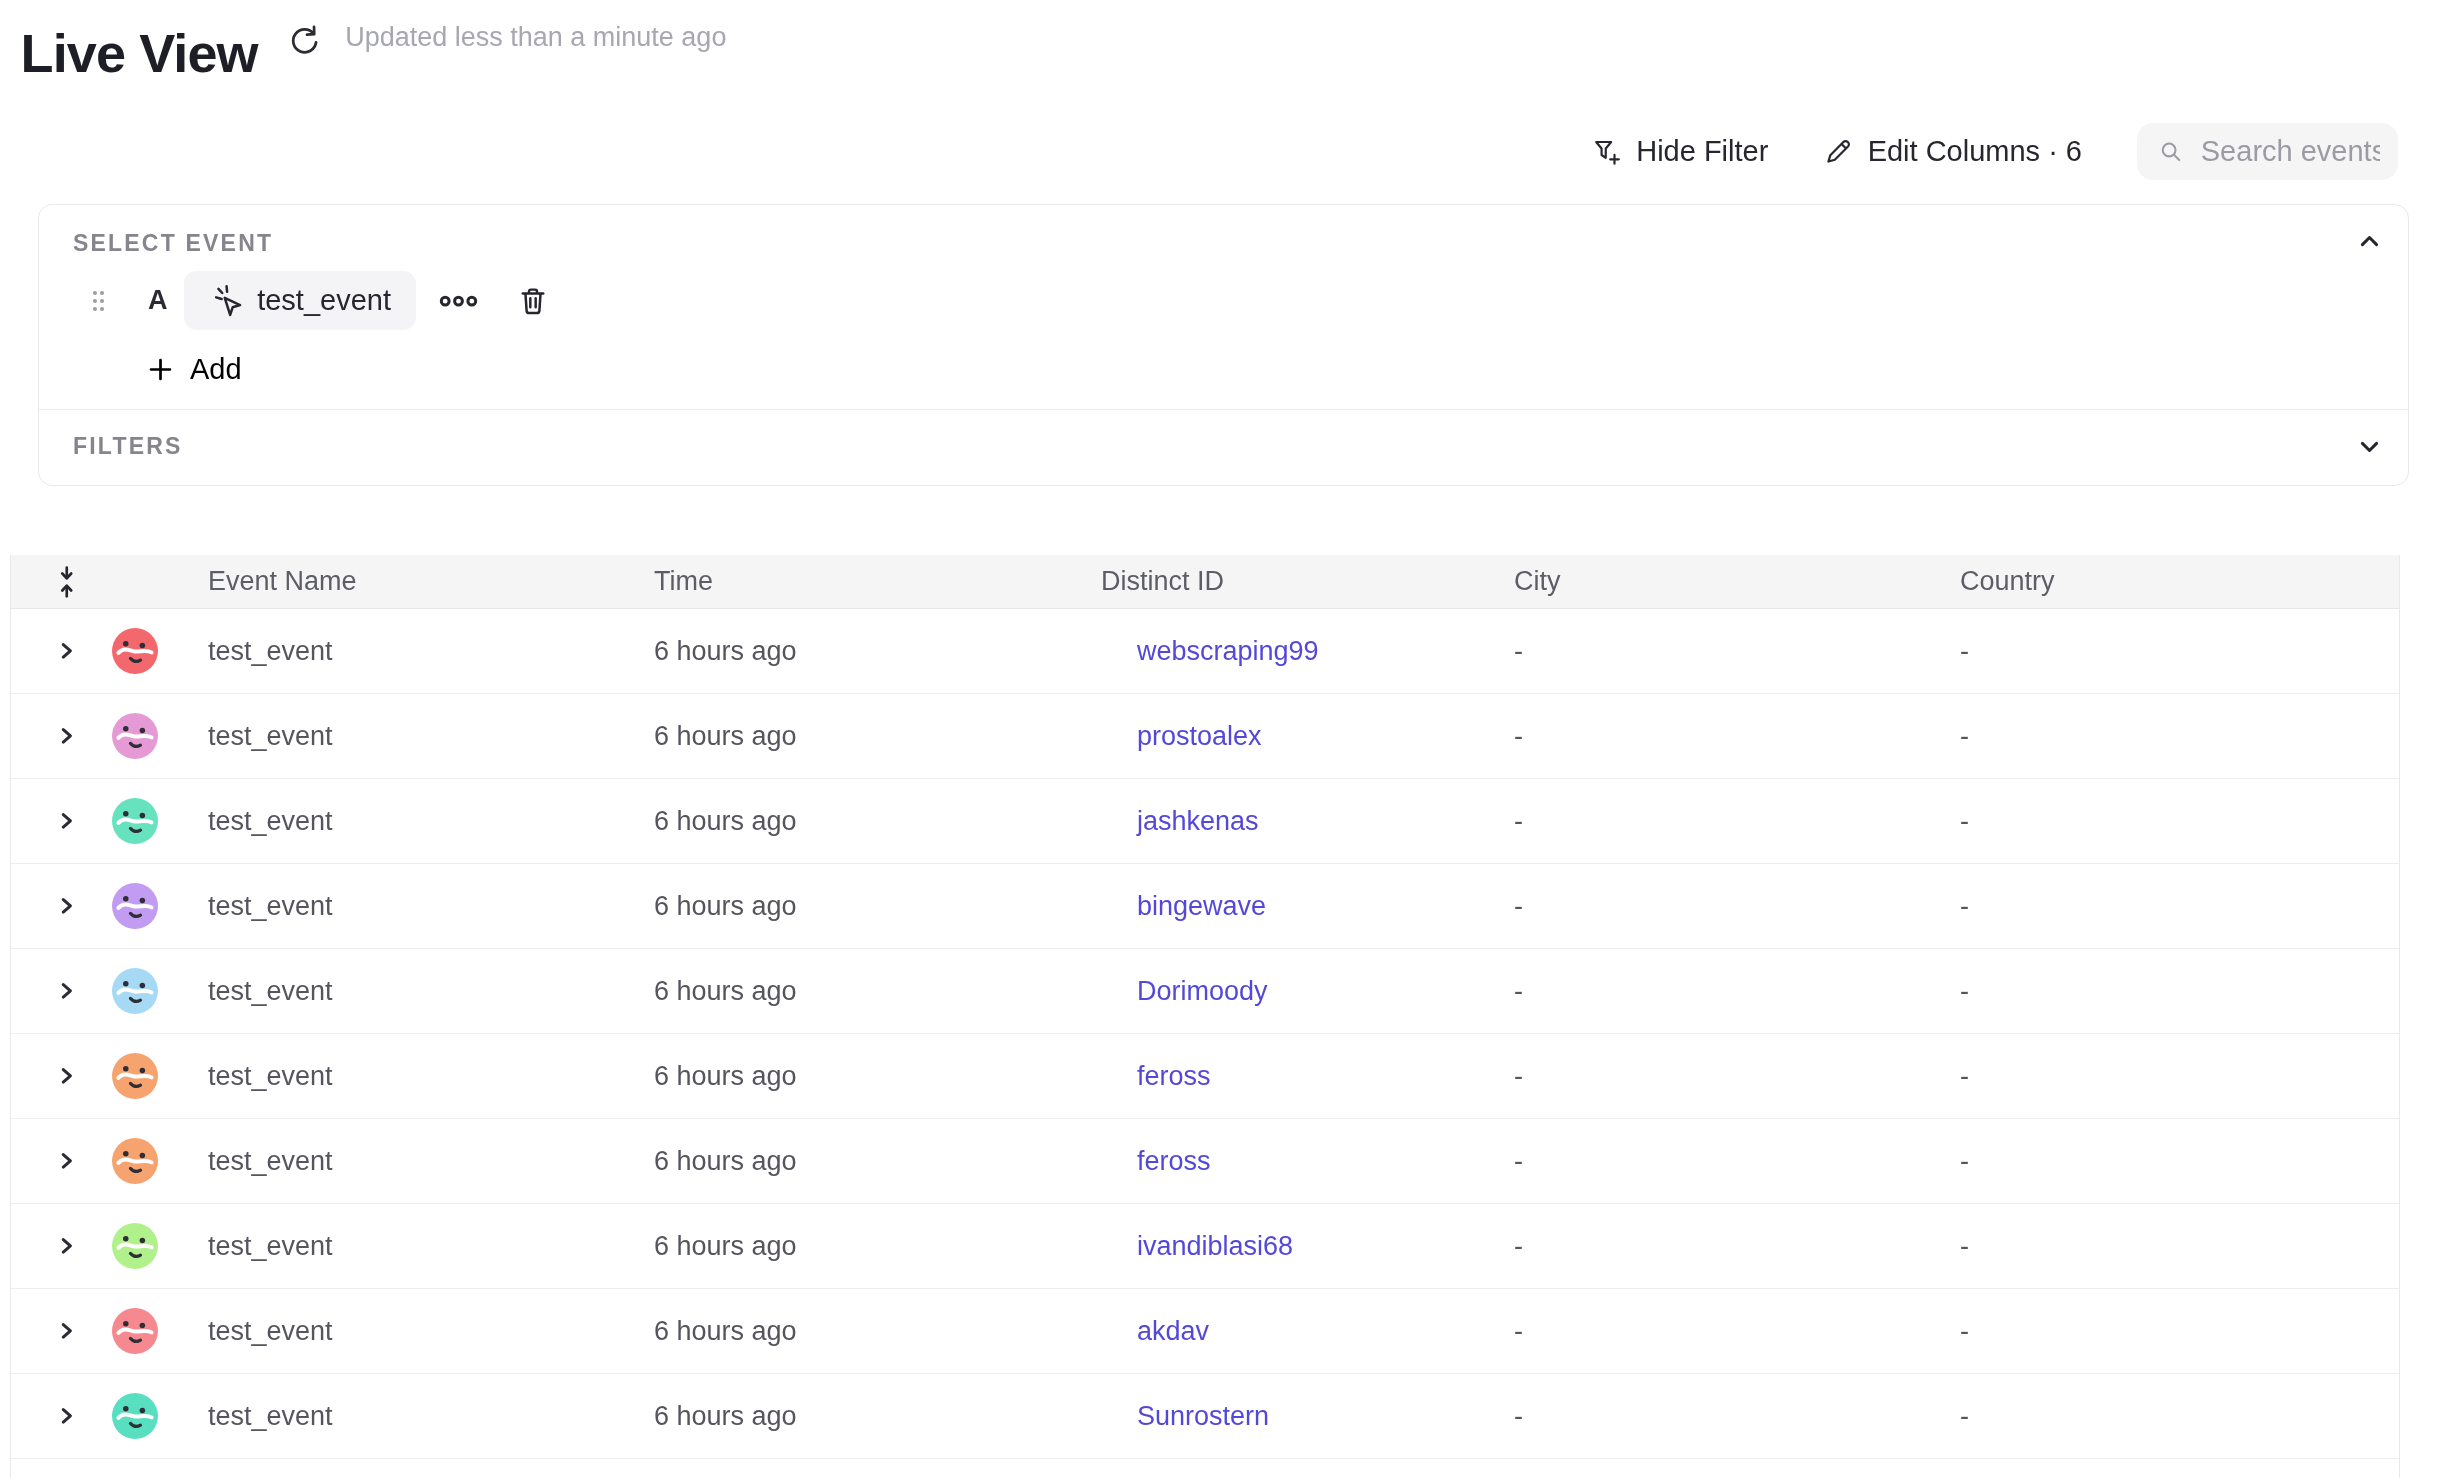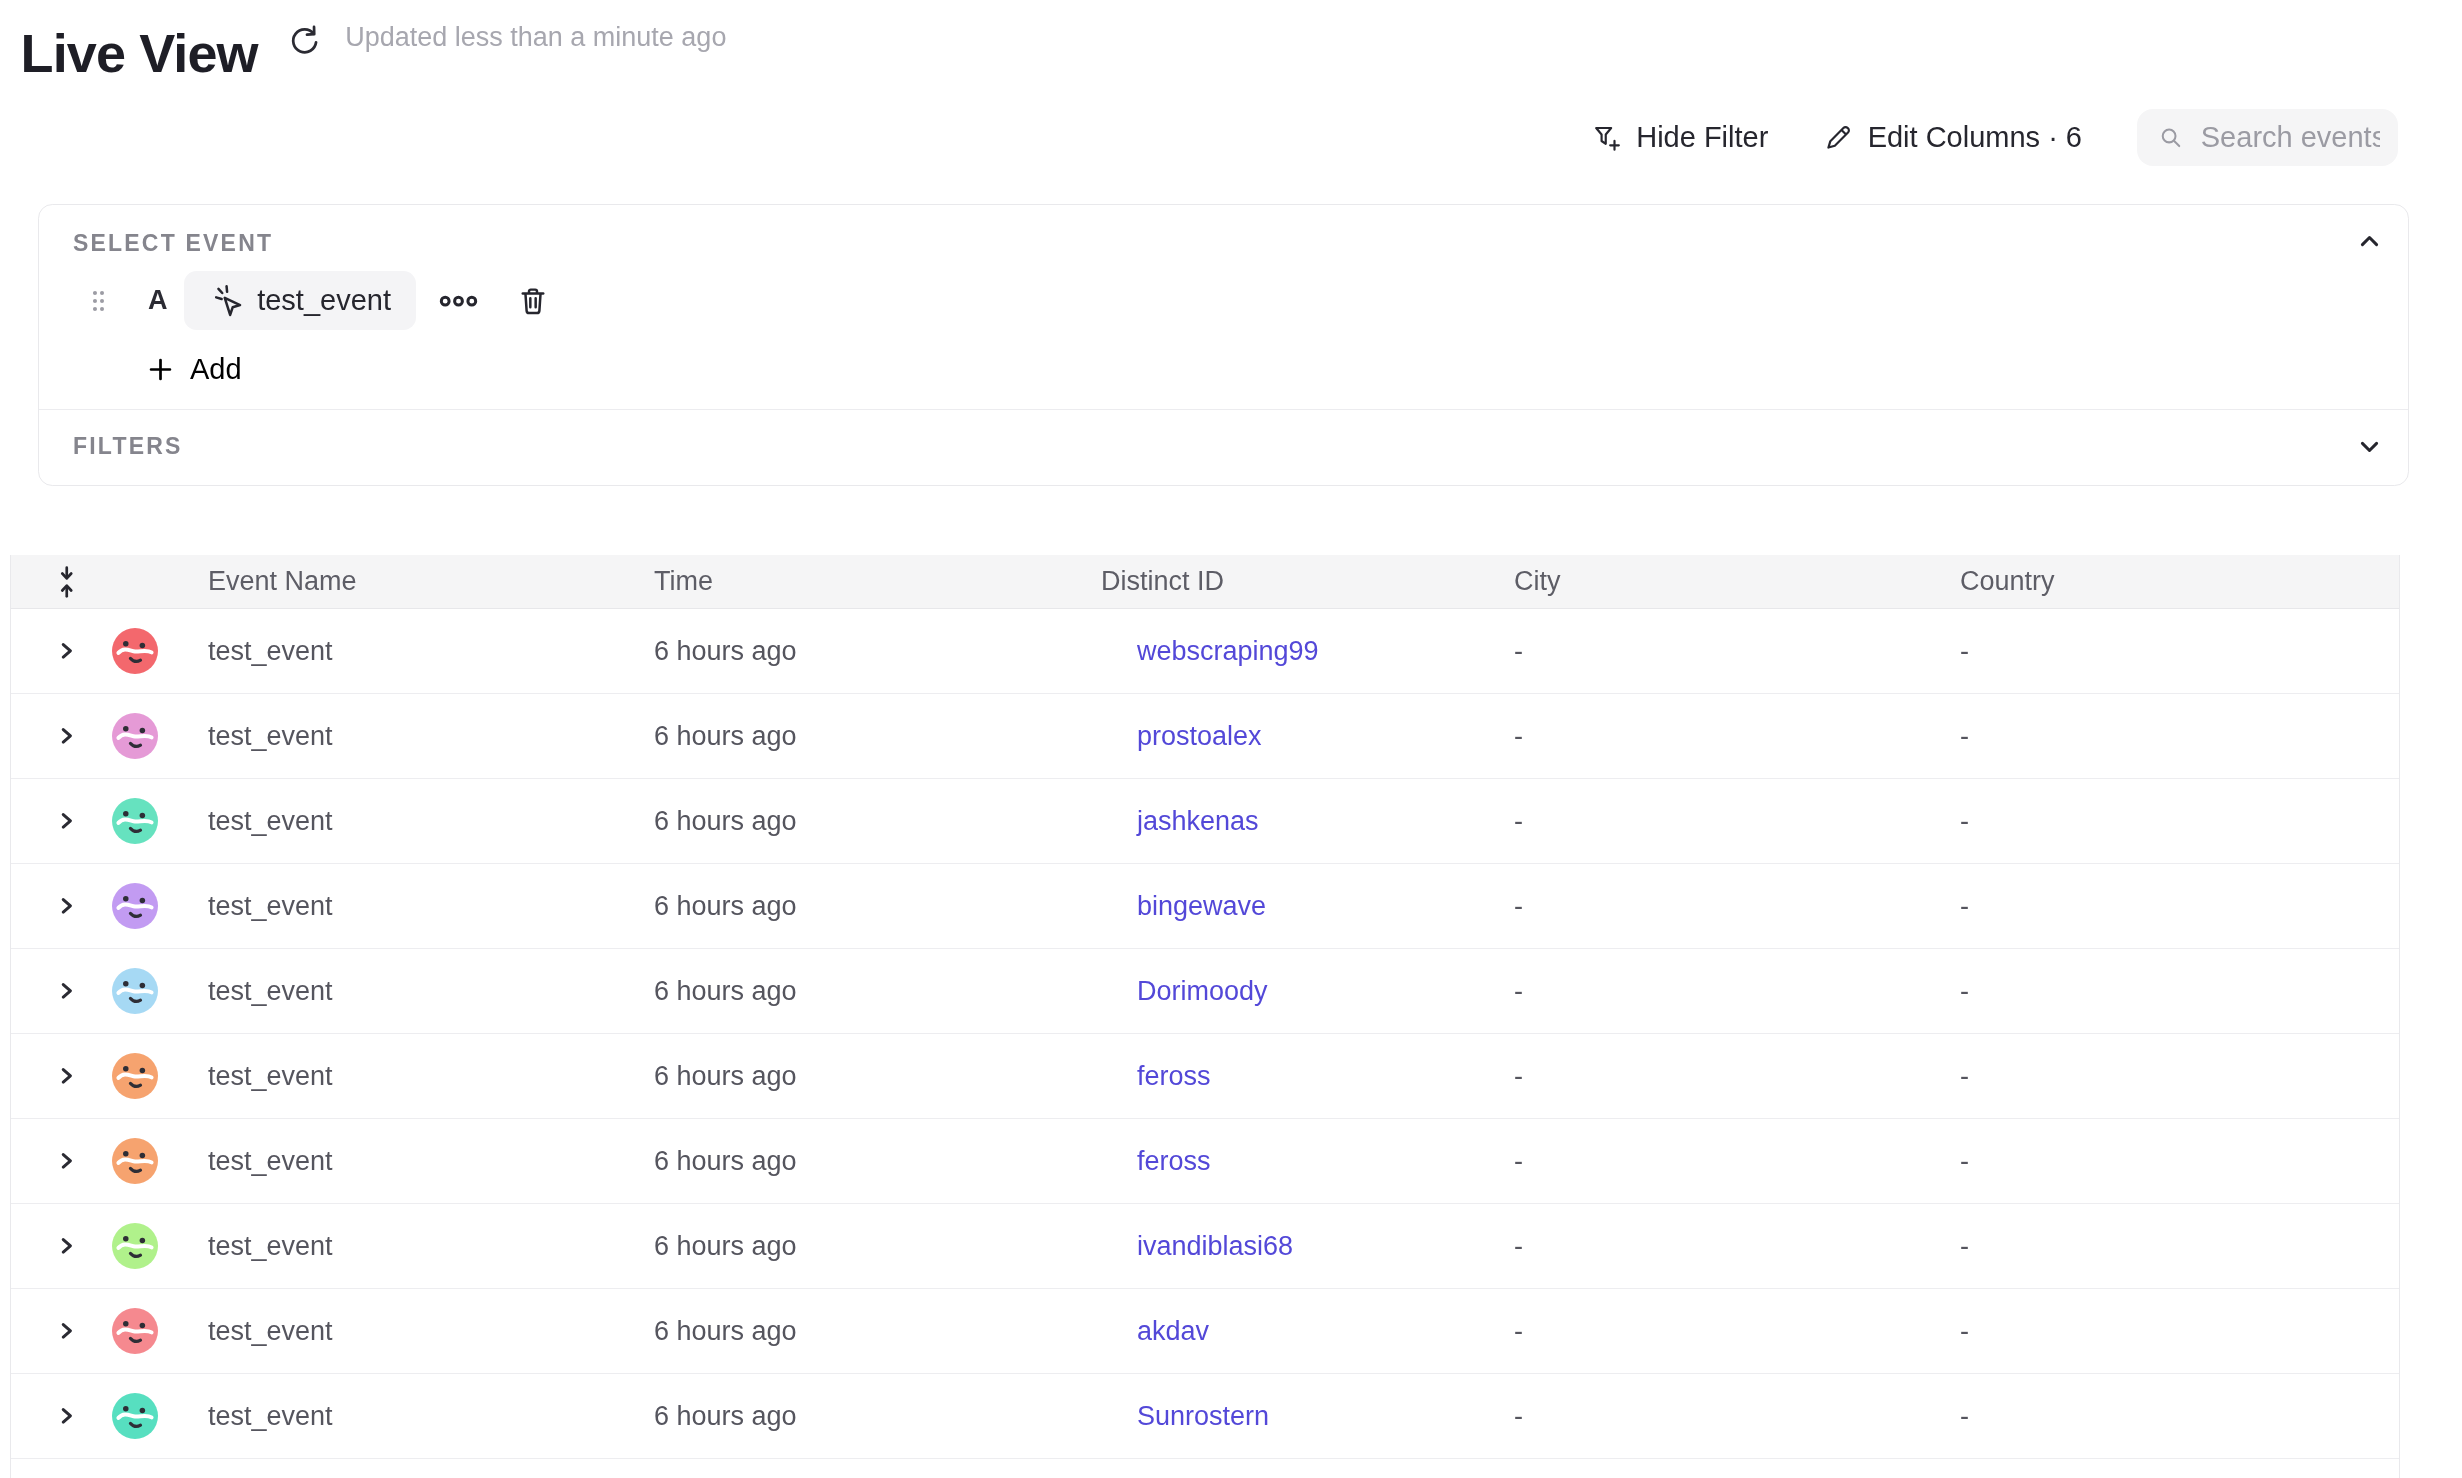--- a/index.html
+++ b/index.html
@@ -7,21 +7,21 @@
     font-family:"Liberation Sans","DejaVu Sans",sans-serif; color:#2b2b33; }
 
   
   .topbar { position:absolute; top:21.5px; left:20.6px; display:flex; height:59px; }
   .page-title { font-size:54px; font-weight:700; color:#1e1e26; letter-spacing:-0.9px; }
   .refresh-btn { margin-left:27px; width:39px; height:39px; display:flex; align-items:center; justify-content:center;
     background:none; border:none; cursor:pointer; color:#2b2b33; }
   .updated { margin-left:21.5px; font-size:27px; color:#a7a7af; }
 
   
-  .toolbar { position:absolute; top:109px; right:64px; display:flex; align-items:center; gap:55px; height:57px; }
+  .toolbar { position:absolute; top:123px; right:64px; display:flex; align-items:center; gap:55px; height:57px; }
   .tool-btn { display:flex; align-items:center; gap:14.3px; background:none; border:none; cursor:pointer;
     font-family:inherit; font-size:29px; font-weight:500; color:#26262e; }
   .searchbox { display:flex; align-items:center; gap:18px; width:261px; height:57px; border-radius:16px;
     background:#f5f5f6; padding:0 18px 0 21.5px; color:#9b9ba3; }
   .searchbox input { border:none; outline:none; background:transparent; width:100%; font-family:inherit;
     font-size:29px; color:#2b2b33; }
   .searchbox input::placeholder { color:#9b9ba3; }
 
   
   .panel { position:absolute; top:204px; left:18px; width:2371px; height:282px;

